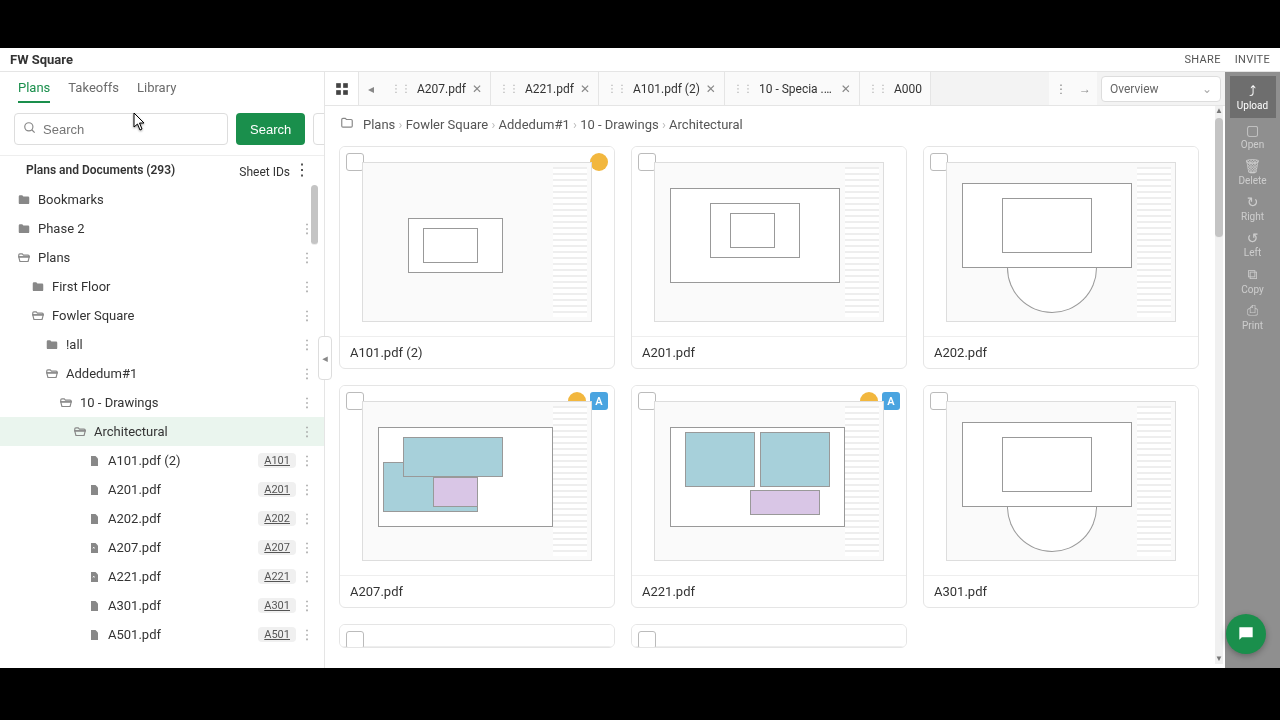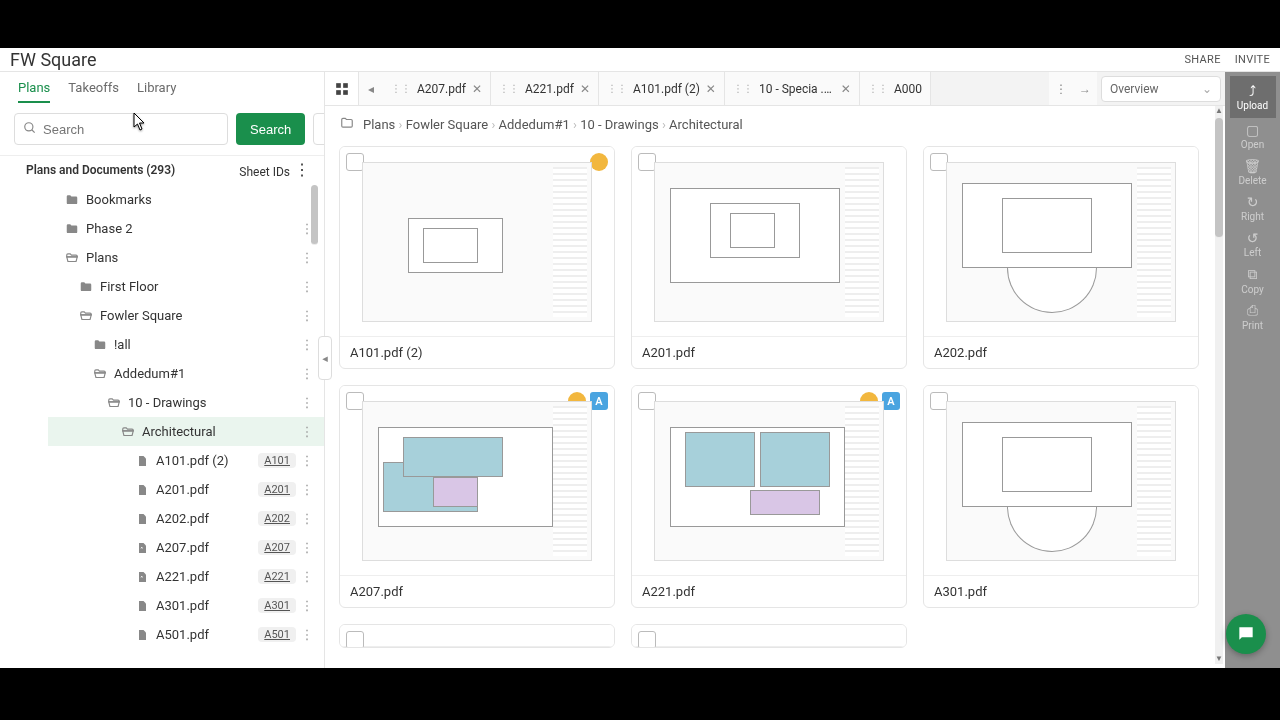--- a/index.html
+++ b/index.html
@@ -1,21 +1,21 @@
 <!DOCTYPE html>
 <html><head>
 <meta charset="utf-8">
 <style>
   * { box-sizing: border-box; margin: 0; padding: 0; }
   body { font-family: -apple-system, BlinkMacSystemFont, "Segoe UI", Roboto, Arial, sans-serif; background:#000; width:1280px; height:720px; overflow:hidden; font-size:13px; color:#333; }
   .stage { position:absolute; top:48px; left:0; width:1280px; height:620px; background:#fff; }
 
   
   .hdr { height:24px; display:flex; align-items:center; padding:0 10px; border-bottom:1px solid #e5e5e5; }
-  .brand { font-weight:400; font-size:18px; margin-right:21px; }
+  .brand { font-weight:700; font-size:13px; margin-right:21px; }
   .nav a { font-size:11px; color:#555; text-transform:uppercase; margin-right:14px; text-decoration:none; letter-spacing:.3px; }
   .nav a.active { color:#1a8f4c; border-bottom:2px solid #1a8f4c; padding-bottom:3px;}
   .hdr-right { margin-left:auto; display:flex; gap:14px; }
   .hdr-right a { font-size:11px; color:#555; text-decoration:none; letter-spacing:.3px; }
 
   
   .main { display:flex; height:596px; }
   .sidebar { width:325px; flex:none; border-right:1px solid #e5e5e5; display:flex; flex-direction:column; position:relative; overflow:hidden;}
   .righttools { width:55px; flex:none; background:#8f8f8f; color:#fff; }
   .content { flex:1; display:flex; flex-direction:column; background:#fff; position:relative; overflow:hidden;}
@@ -27,21 +27,21 @@
 
   .srow { display:flex; align-items:center; padding:10px 14px 10px 14px; gap:8px; }
   .sinput { flex:1; display:flex; align-items:center; border:1px solid #ddd; border-radius:4px; height:32px; padding:0 8px; color:#999; gap:6px;}
   .sinput input { border:none; outline:none; flex:1; font-size:13px; }
   .btn-search { background:#1a8f4c; color:#fff; border:none; border-radius:4px; height:32px; padding:0 14px; font-size:13px; cursor:pointer;}
   .btn-upload { background:#fff; border:1px solid #ddd; border-radius:4px; height:32px; padding:0 10px; display:flex; align-items:center; gap:6px; font-size:13px; cursor:pointer;}
 
   .countrow { display:flex; align-items:center; padding:4px 14px 6px; font-size:12px; color:#333; border-top:1px solid #eee;}
   .countrow .rhs { margin-left:auto; display:flex; align-items:flex-end; gap:4px;}
 
-  .tree { flex:1; overflow:auto; font-size:13px; padding-bottom:10px; position:relative;padding-left:48px;}
+  .tree { flex:1; overflow:auto; font-size:13px; padding-bottom:10px; position:relative;}
   .tnode { display:flex; align-items:center; height:29px; padding-right:10px; cursor:pointer;}
   .tnode.sel{ background:#eaf5ee;}
   .tnode .sp { flex:none;}
   .tnode .ic { width:16px; flex:none; display:inline-flex; justify-content:center; color:#777;}
   .tnode .lbl { flex:1; white-space:nowrap; overflow:hidden; text-overflow:ellipsis; padding-left:6px;}
   .tnode .tag { background:#f0f0f0; border-radius:4px; font-size:11px; padding:1px 6px; color:#555; margin-right:4px;text-decoration:underline;}
   .tnode .dots{ color:#999; width:14px; text-align:center;}
 
   .tree-scroll { position:absolute; right:6px; top:0; width:7px; height:100%; }
   .tree-scroll .thumb{ position:absolute; top:0; width:7px; height:60px; background:#c4c4c4; border-radius:4px;}

